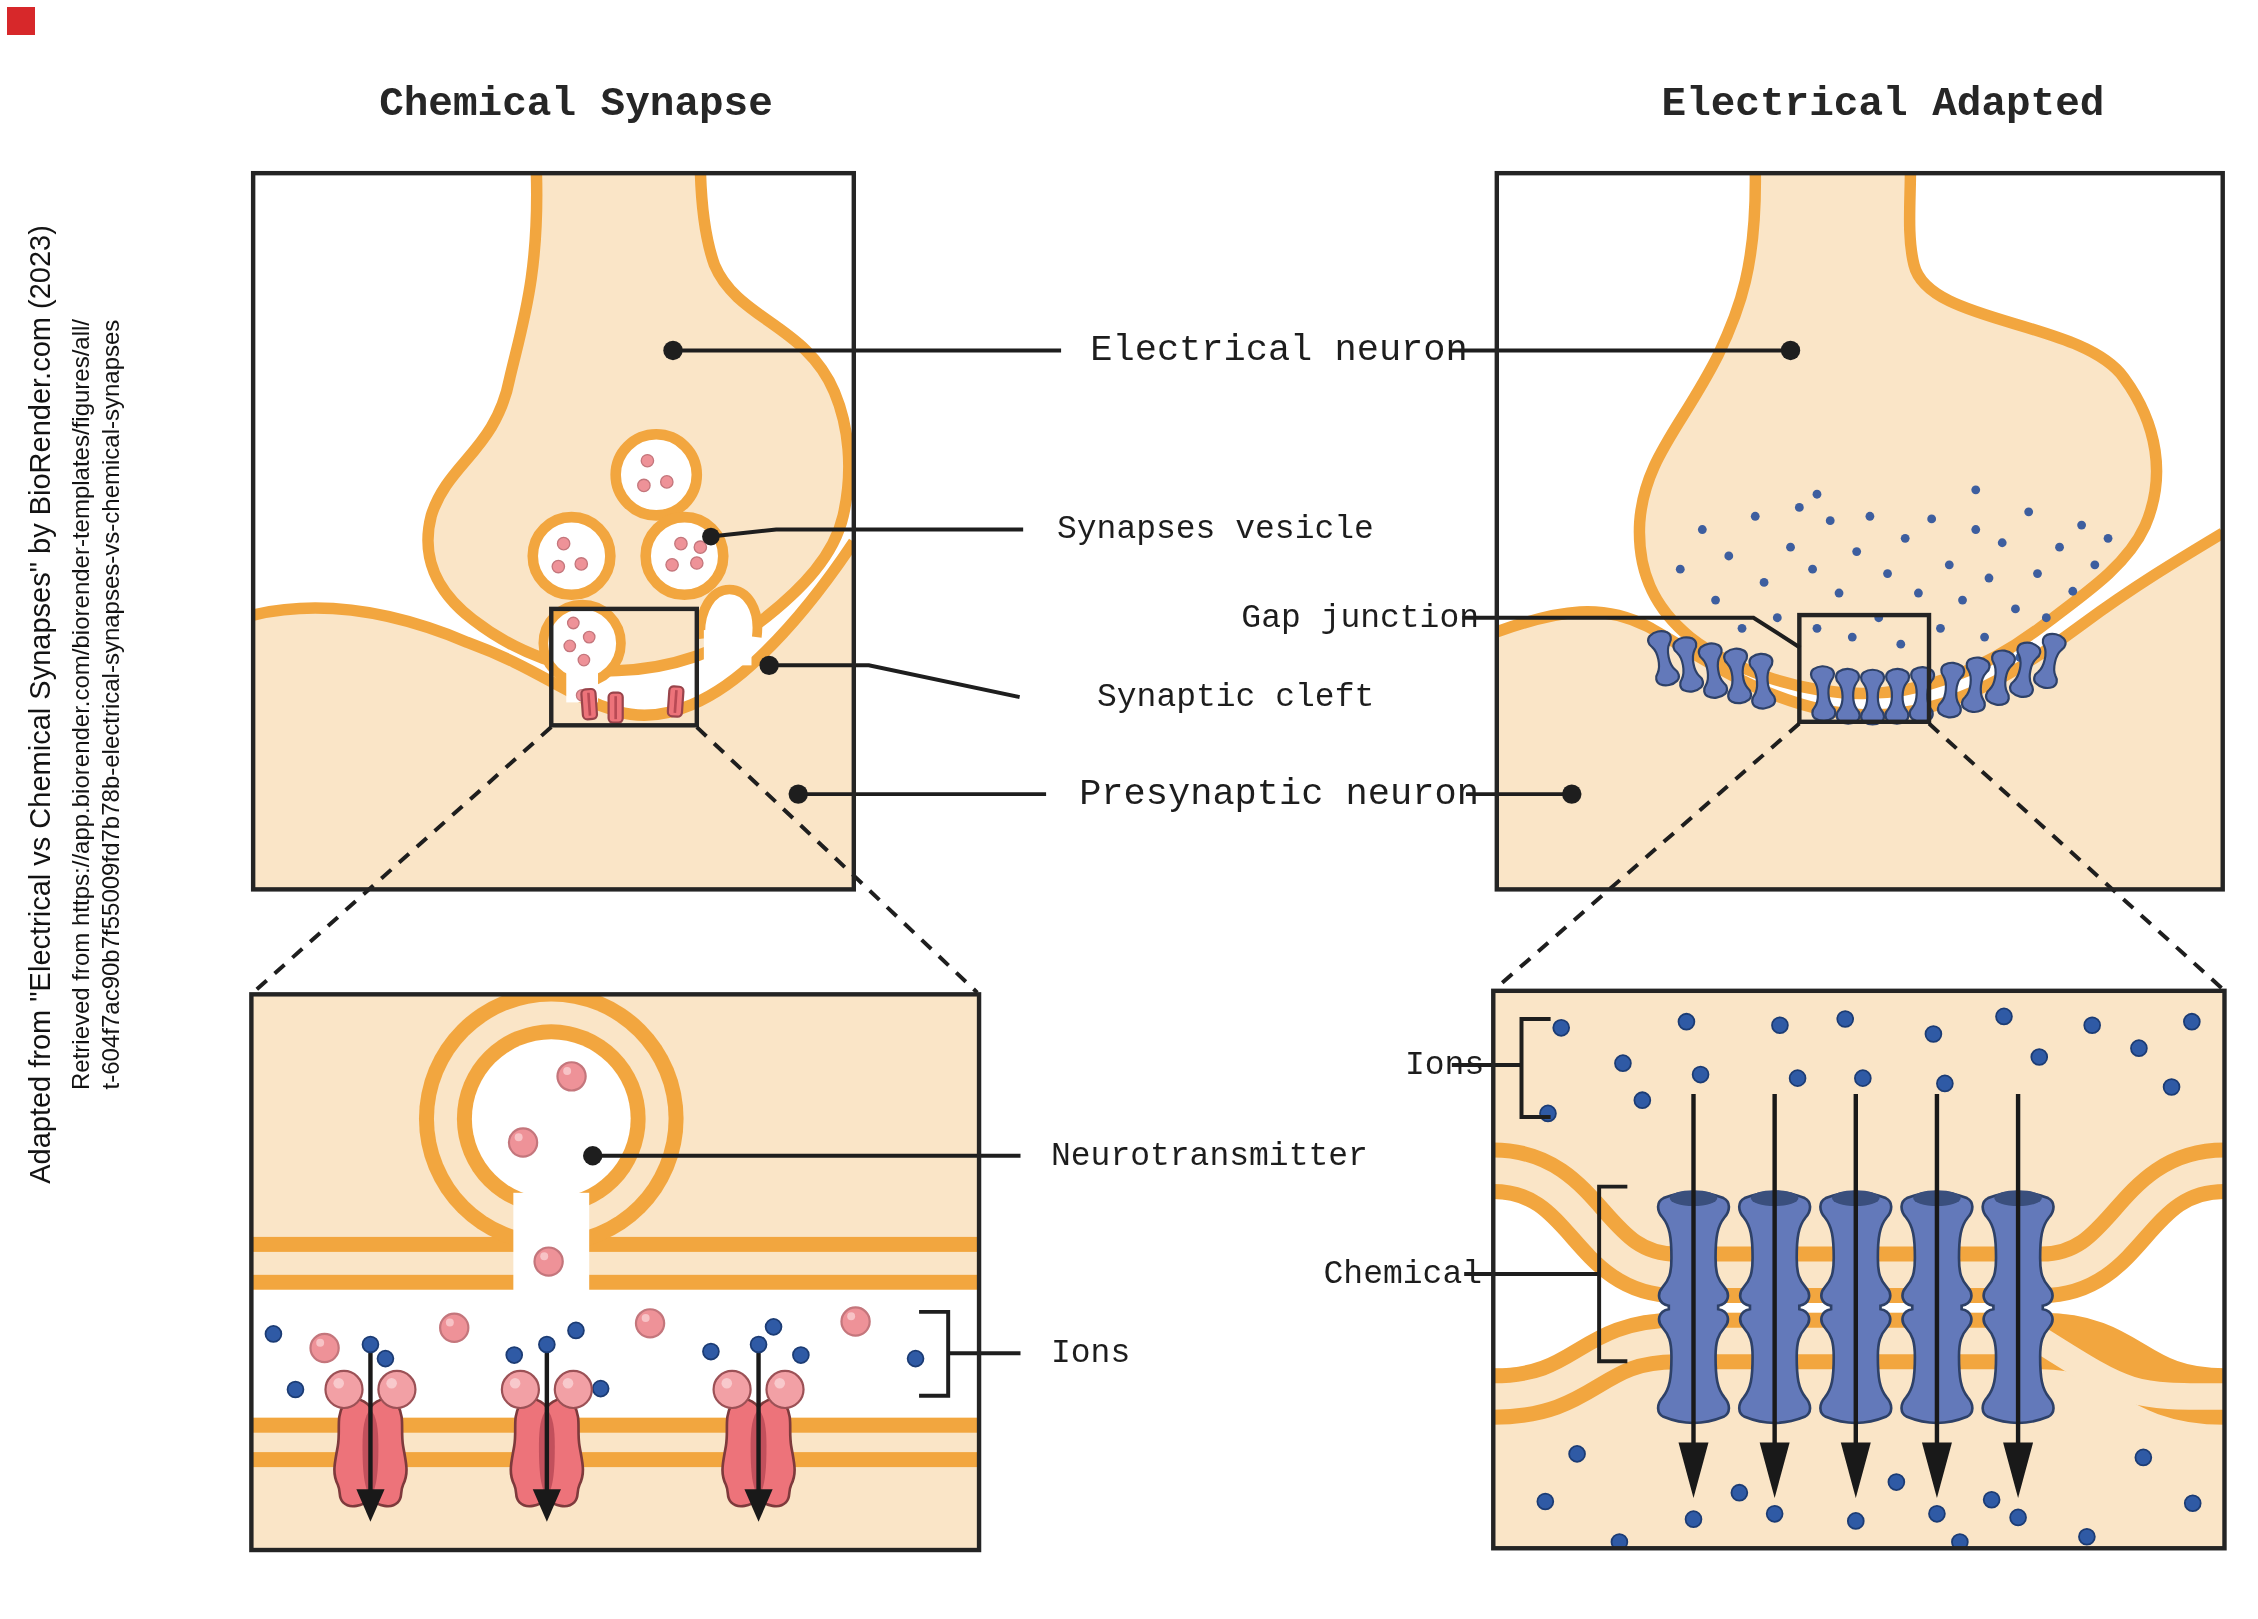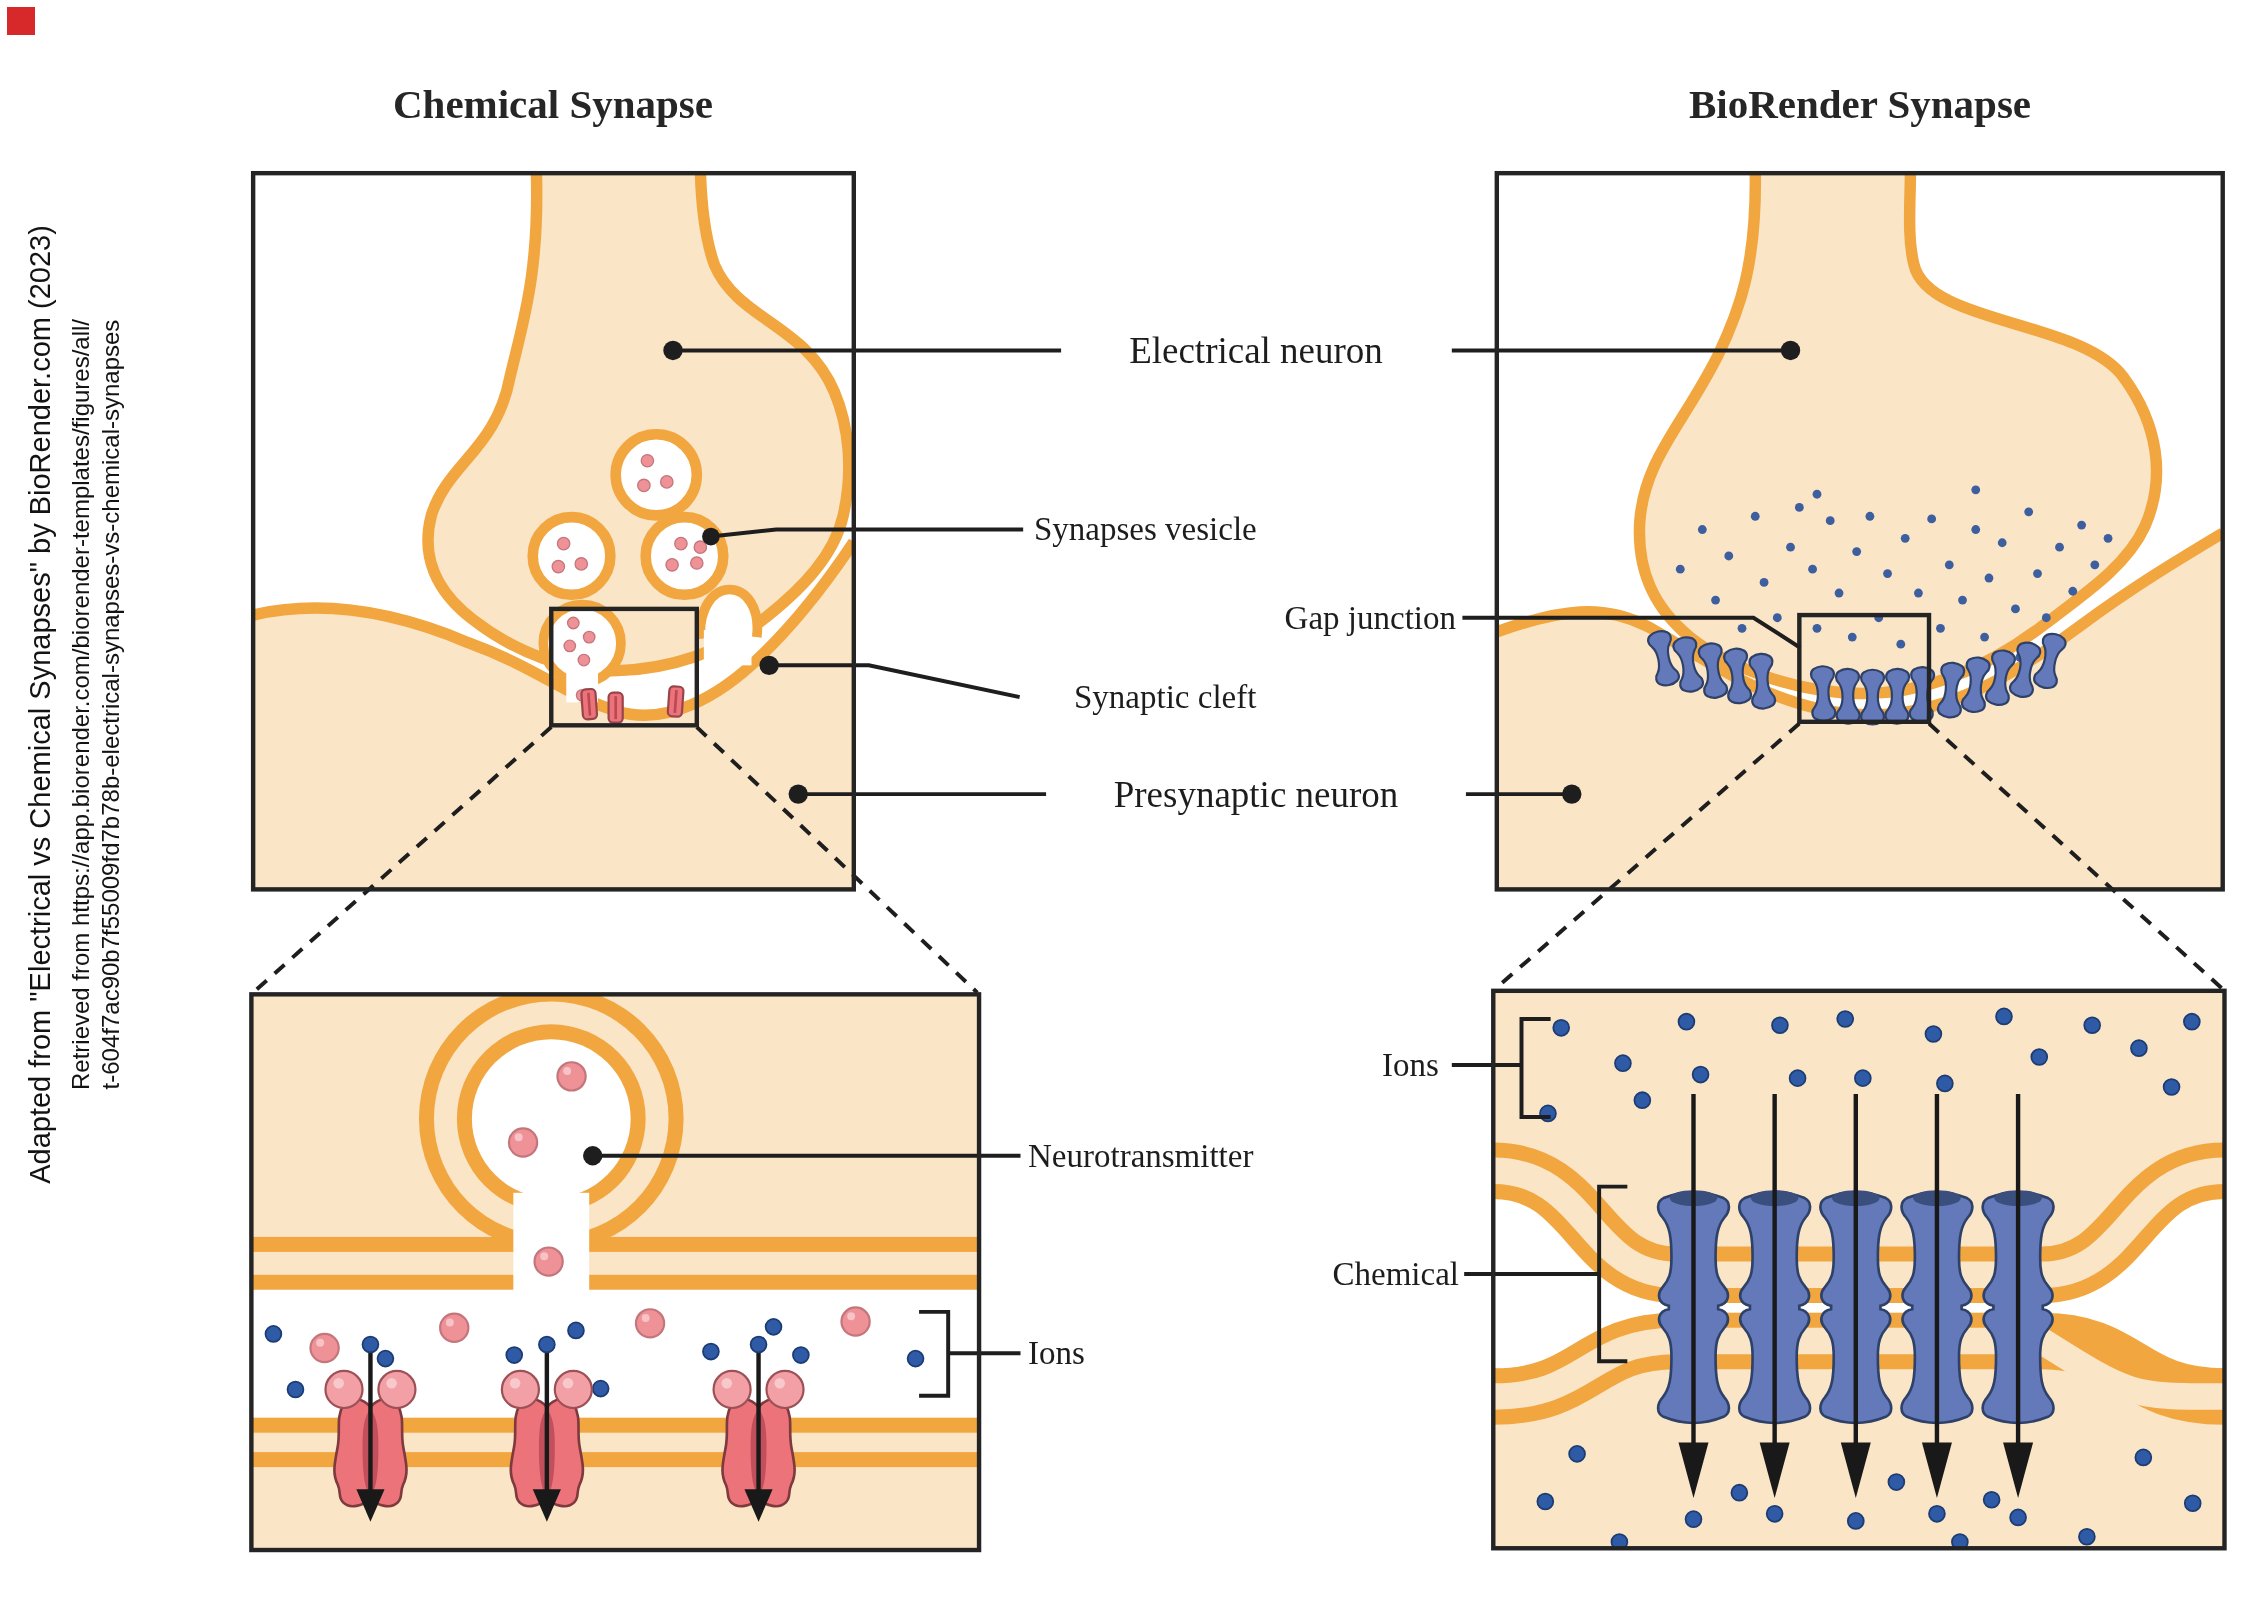--- a/index.html
+++ b/index.html
@@ -1,19 +1,19 @@
 <!DOCTYPE html>
 <html style="font-size:14px"><head>
 <meta charset="utf-8">
 <style>
   html,body{margin:0;padding:0;background:#ffffff;}
   #canvas{position:relative;width:2258px;height:1620px;background:#fff;overflow:hidden;
           font-family:"Liberation Sans",sans-serif;}
   svg{position:absolute;left:0;top:0;}
-  .label{position:absolute;color:#1d1d1d;white-space:nowrap;font-family:Liberation Serif, serif;}
+  .label{position:absolute;color:#1d1d1d;white-space:nowrap;font-family:Liberation Mono, monospace;margin-left:23px;}
   .lg{font-size:37px;}
   .md{font-size:33px;}
   .title{font-size:41px;font-weight:700;color:#262626;}
   .center{transform:translate(-50%,-50%);}
   .leftA{transform:translateY(-50%);}
   .rightA{transform:translate(-100%,-50%);}
   .citation{position:absolute;left:-527px;top:647px;width:1217px;height:115px;
             transform:rotate(-90deg);text-align:center;color:#131313;}
   .citation .l1{font-size:29px;margin:0 0 8.8px 0;}
   .citation .l2{font-size:24px;line-height:30px;margin:0;}
@@ -372,21 +372,21 @@
 
     <g fill="none" stroke="#242424" stroke-width="5">
       <rect x="287" y="196" width="681" height="812"></rect>
       <rect x="1697" y="196" width="823" height="812"></rect>
       <rect x="285" y="1127" width="825" height="630"></rect>
       <rect x="1693" y="1123" width="829" height="632"></rect>
     </g>
   </svg>
 
   <div class="label title center" style="left:553px;top:104px;">Chemical Synapse</div>
-  <div class="label title center" style="left:1860px;top:104px;">BioRender Synapse</div>
+  <div class="label title center" style="left:1860px;top:104px;">Electrical Adapted</div>
 
   <div class="label lg center" style="left:1256px;top:350px;">Electrical neuron</div>
   <div class="label md leftA" style="left:1034px;top:529px;">Synapses vesicle</div>
   <div class="label md rightA" style="left:1456px;top:618px;">Gap junction</div>
   <div class="label md leftA" style="left:1074px;top:697px;">Synaptic cleft</div>
   <div class="label lg center" style="left:1256px;top:794px;">Presynaptic neuron</div>
   <div class="label md leftA" style="left:1028px;top:1156px;">Neurotransmitter</div>
   <div class="label md leftA" style="left:1028px;top:1353px;">Ions</div>
   <div class="label md rightA" style="left:1459px;top:1274px;">Chemical</div>
   <div class="label md leftA" style="left:1382px;top:1065px;">Ions</div>

